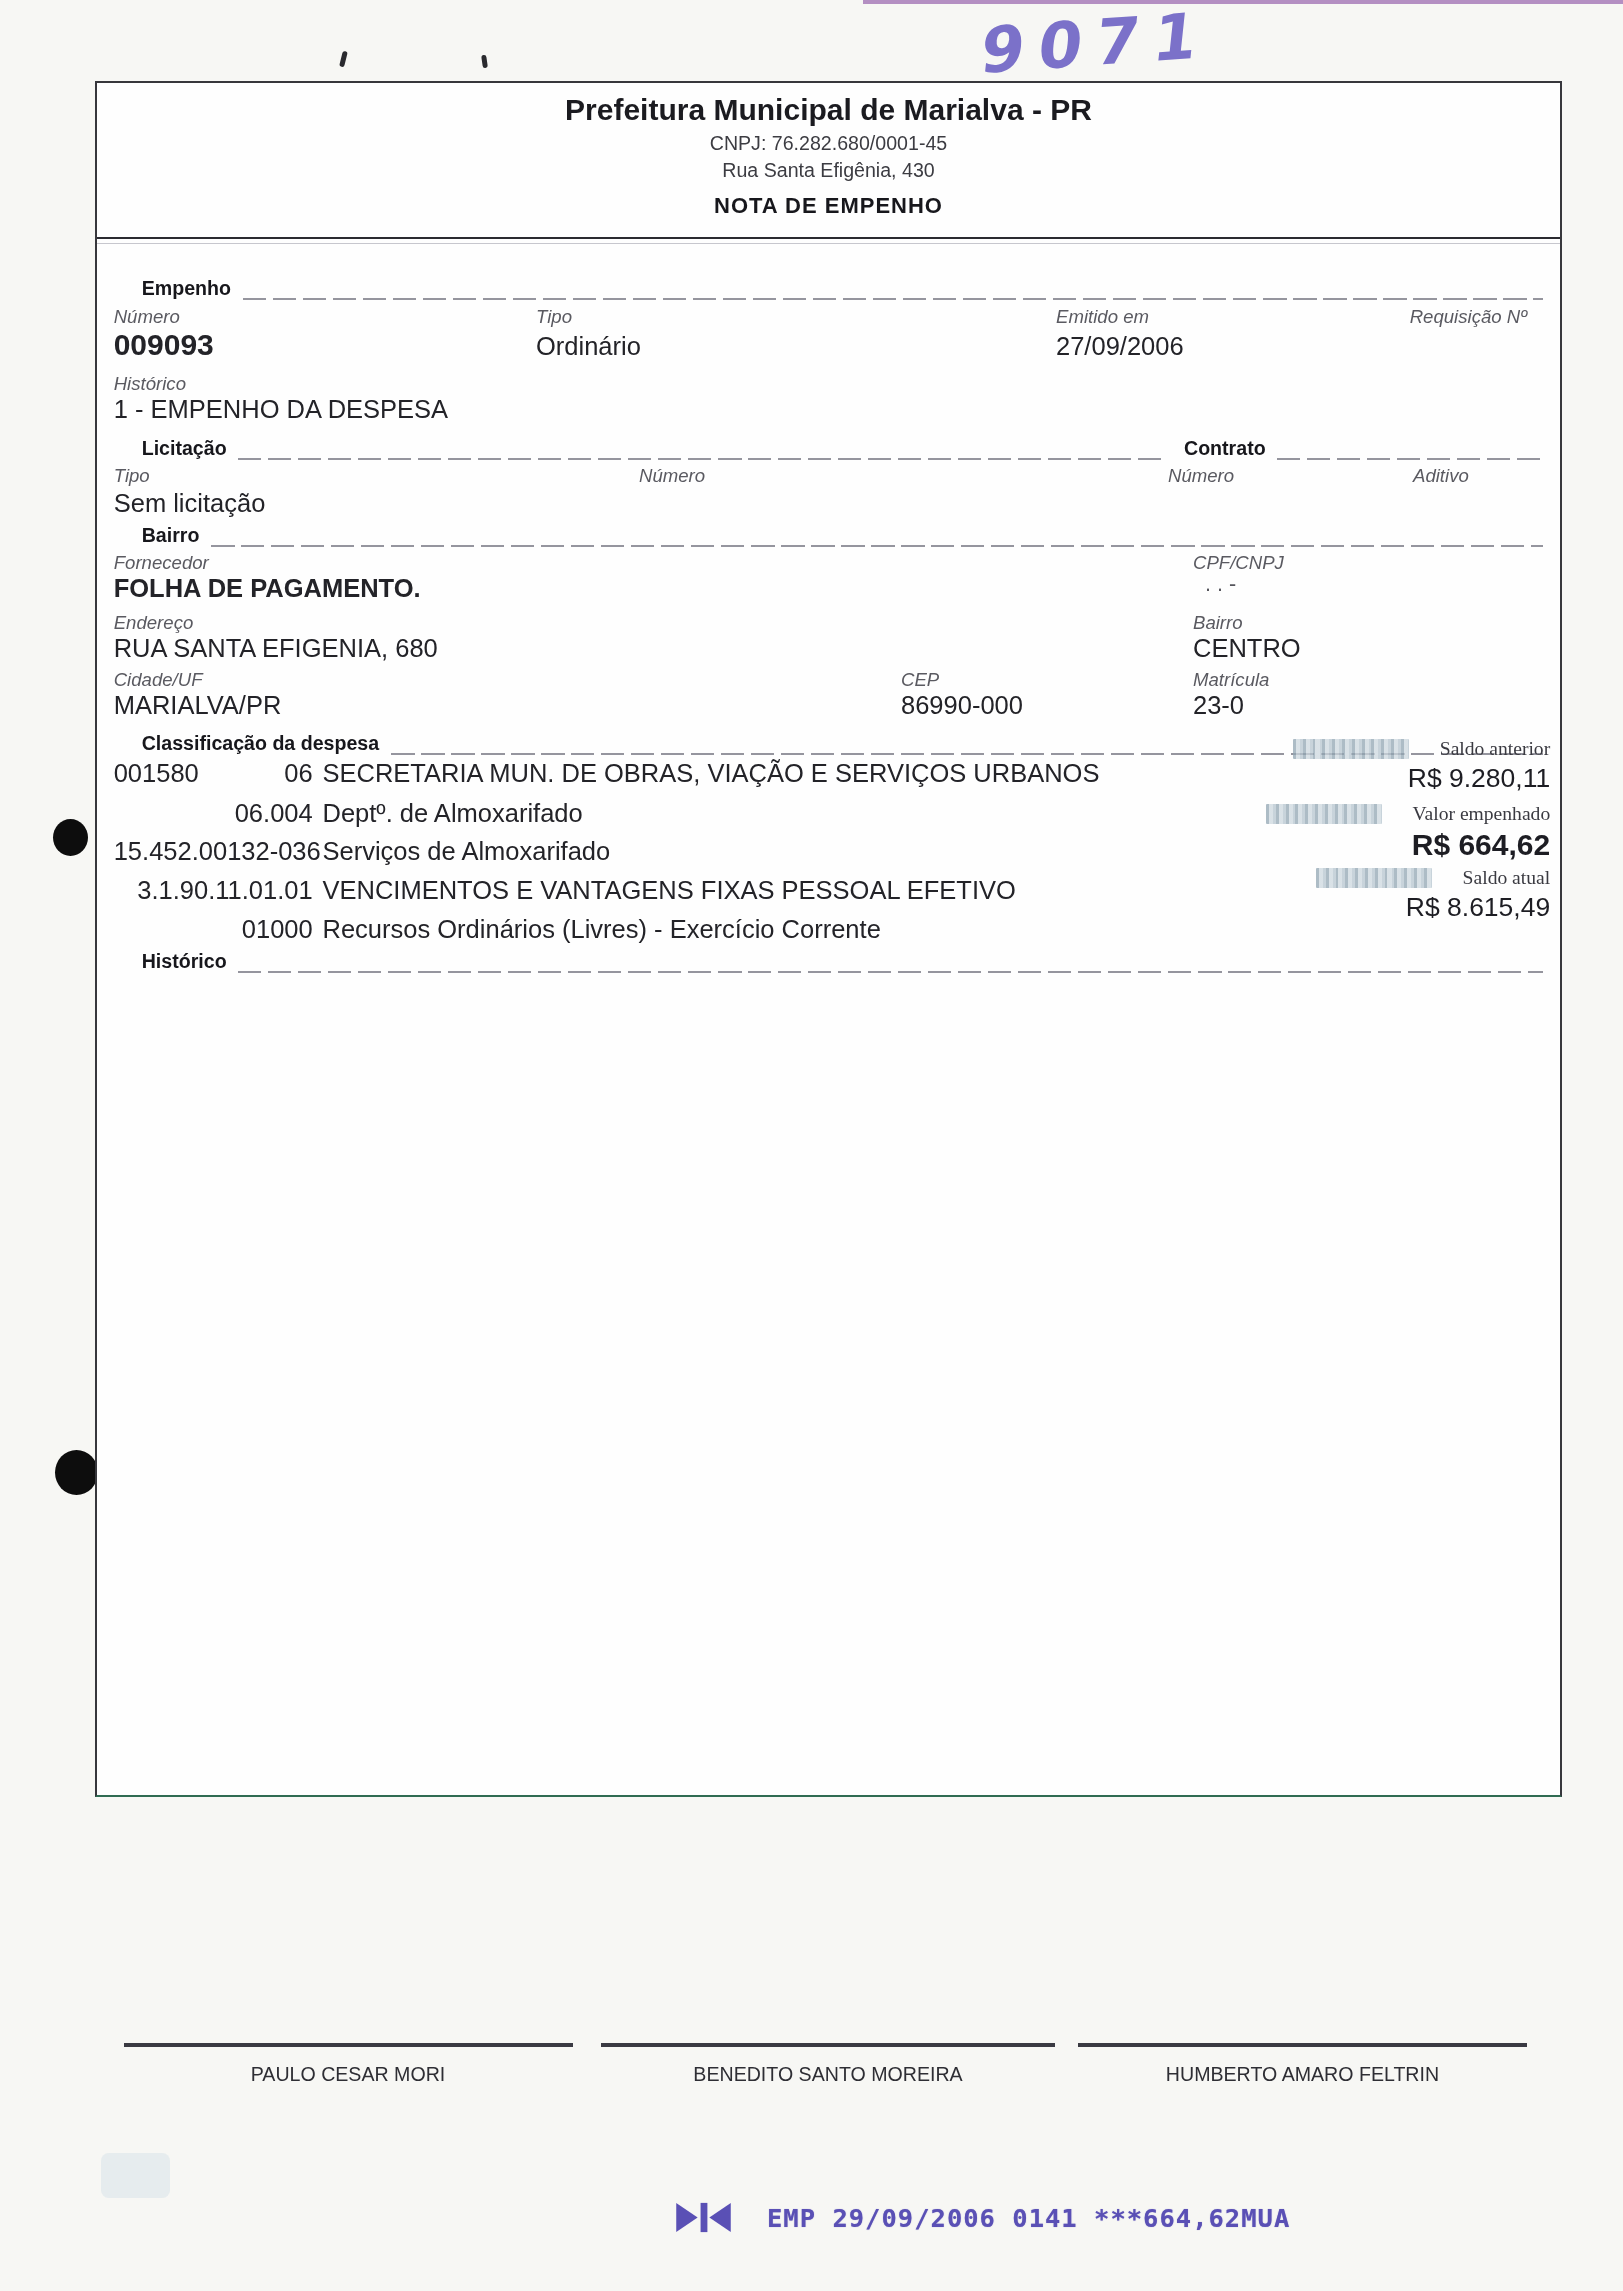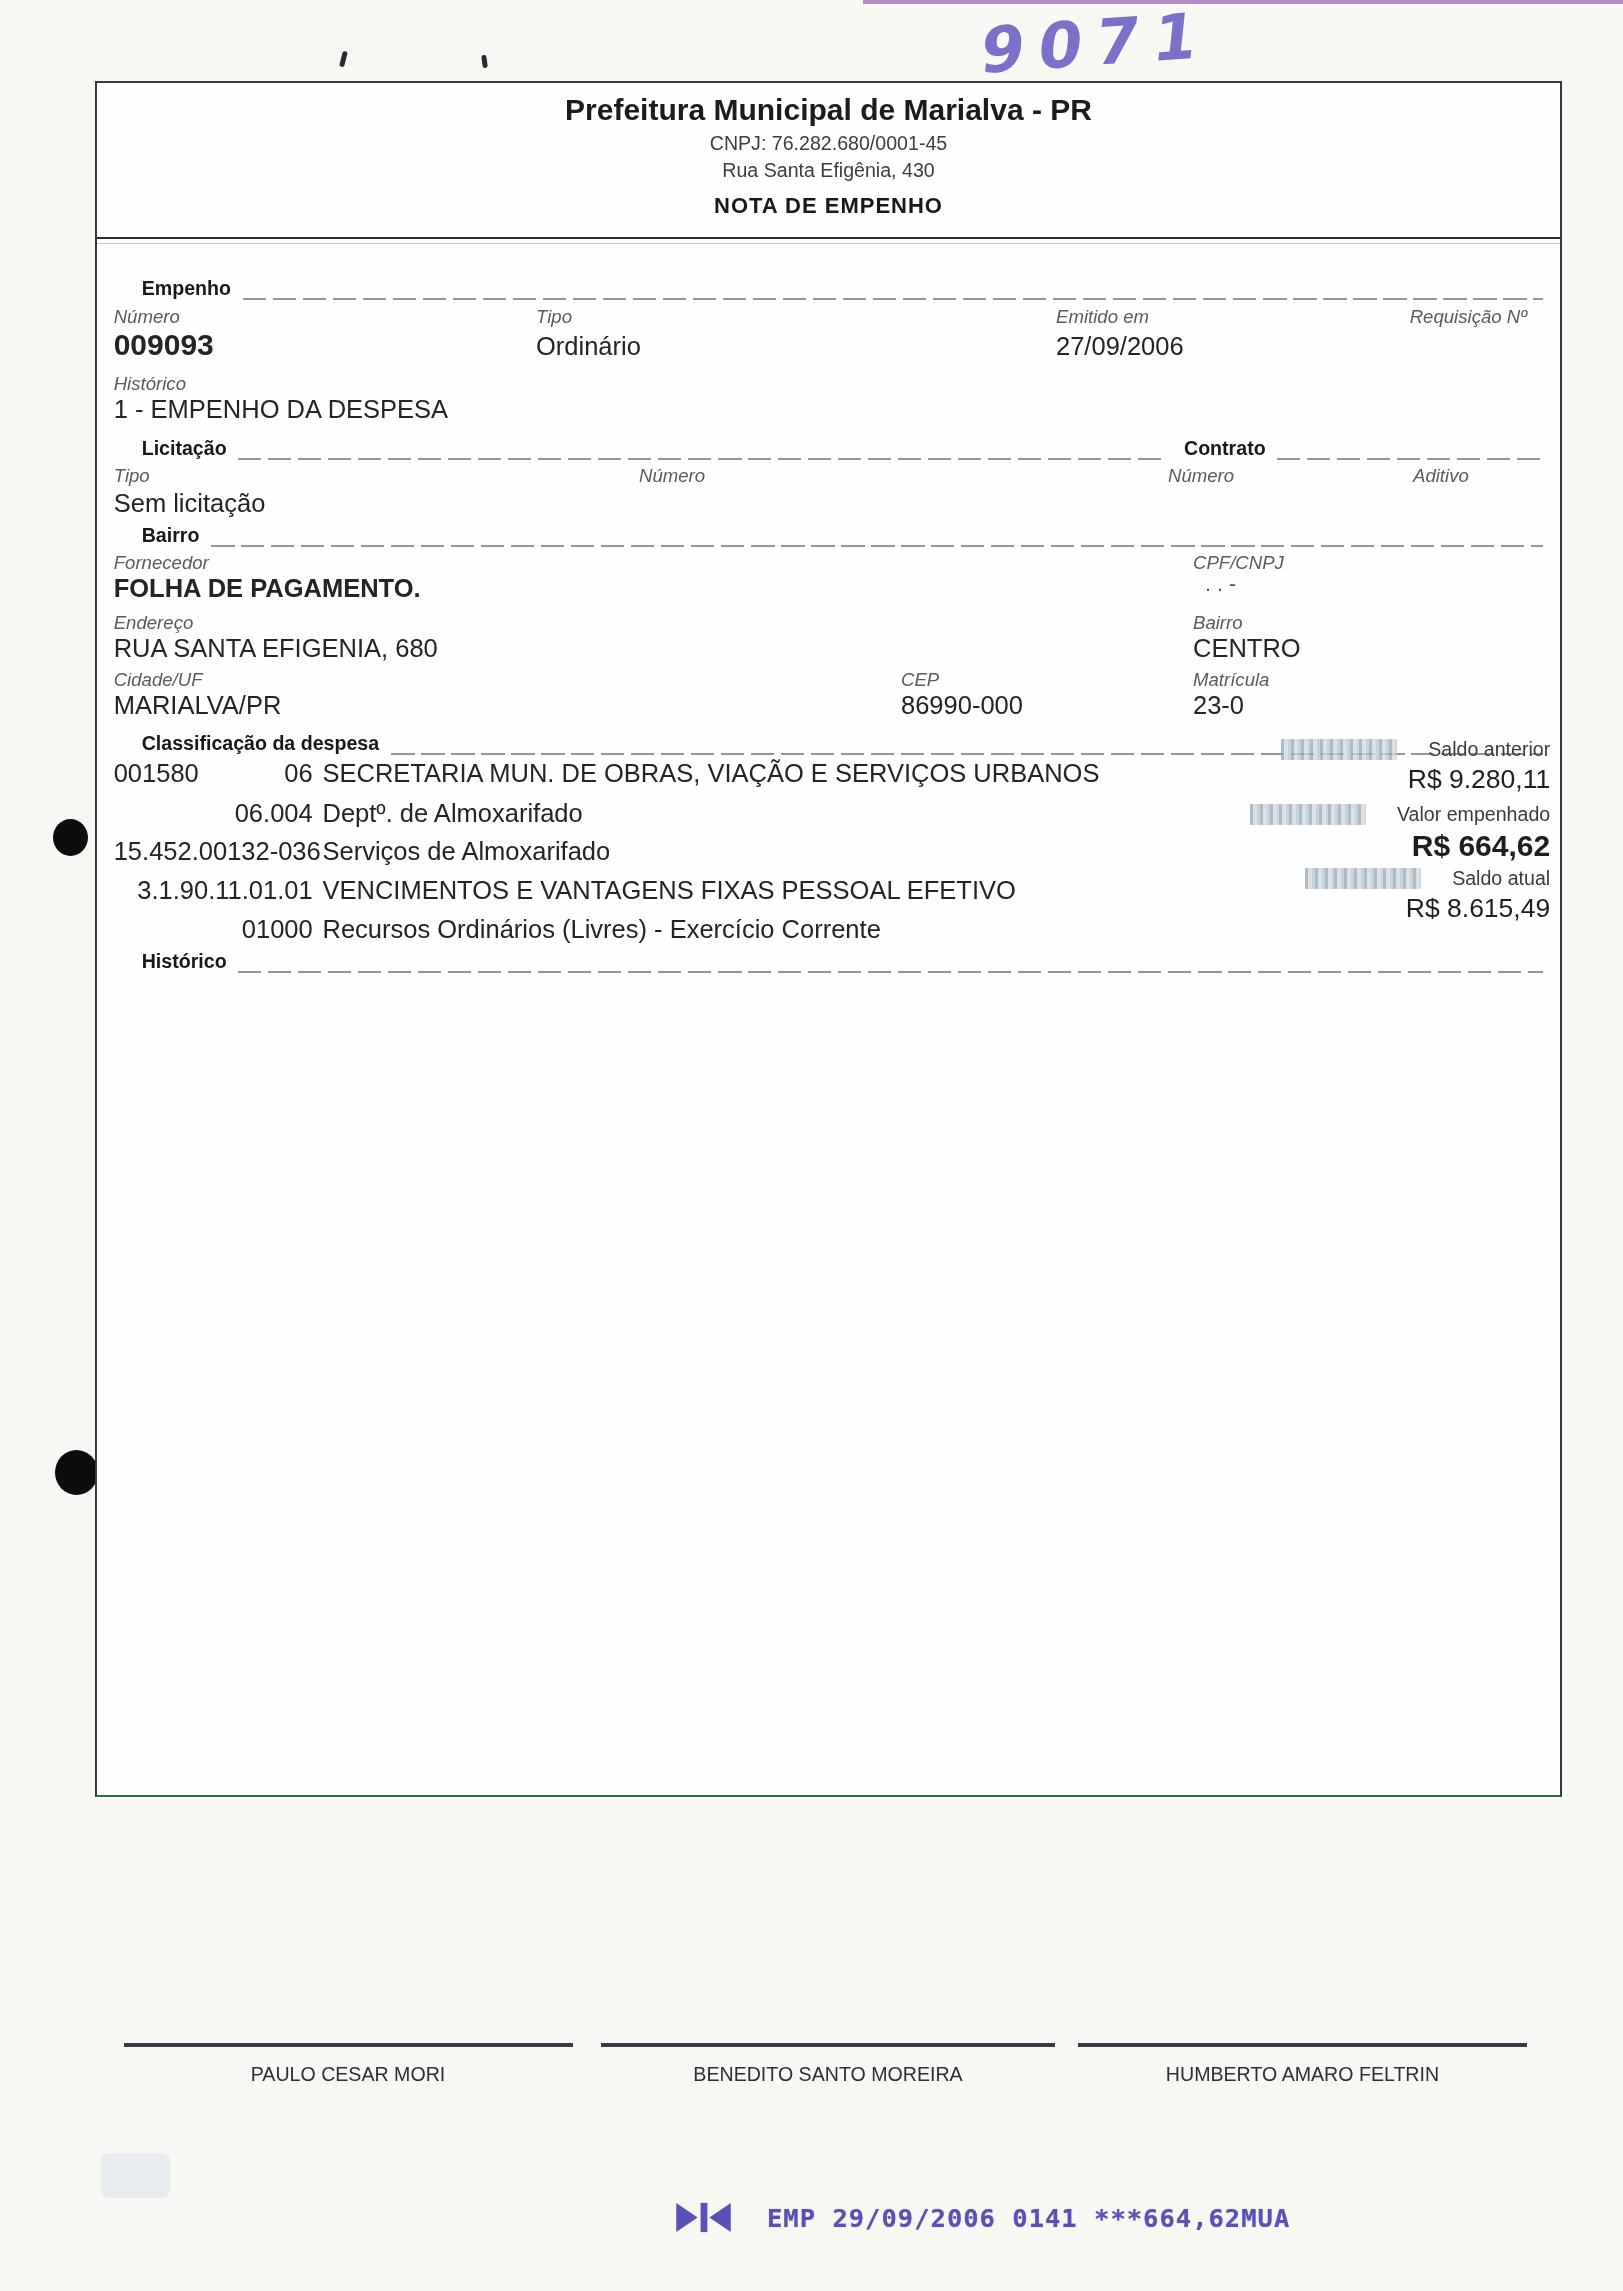--- a/index.html
+++ b/index.html
@@ -52,21 +52,21 @@
   .crow .ref{position:absolute;left:0;top:0;}
   .crow .desc{margin-left:9.8px;}
   
   .amounts{right:9.8px;top:655px;width:372px;}
   .agroup{position:absolute;right:0;width:372px;}
   .g1{top:0;} .g2{top:65px;} .g3{top:129px;}
   .arow{display:flex;align-items:center;justify-content:flex-end;gap:31px;}
   .bar{width:116px;height:20.6px;border-radius:1px;
     background:repeating-linear-gradient(90deg,#92a6b3 0 2.9px,#cdd8df 2.9px 6.9px,#b6c5cf 6.9px 9.8px);
     opacity:.75;}
-  .alabel{font-size:19.6px;color:#3a3a41;white-space:nowrap;}
+  .alabel{font-size:19.6px;color:#3a3a41;white-space:nowrap;font-family:Liberation Serif, serif;}
   .avalue{text-align:right;font-size:26.5px;color:#1d1d23;margin-top:2.9px;white-space:nowrap;}
   .avalue.bold{font-size:30px;font-weight:bold;}
   .mono{font-family:"Liberation Mono","DejaVu Sans Mono",monospace;}
   .ref-line{font-size:26.5px;letter-spacing:2px;color:#46505c;}
   
   .sigline{height:3.9px;background:#3a3a42;top:1960px;}
   .signame{top:1980px;font-size:19.6px;color:#2e2e34;text-align:center;}
   .smudge{left:3.9px;top:2070px;width:69px;height:45px;background:#bcd2de;opacity:.28;border-radius:7.8px;}
   
   .stamp{left:674px;top:2199px;display:flex;align-items:center;gap:34px;}

